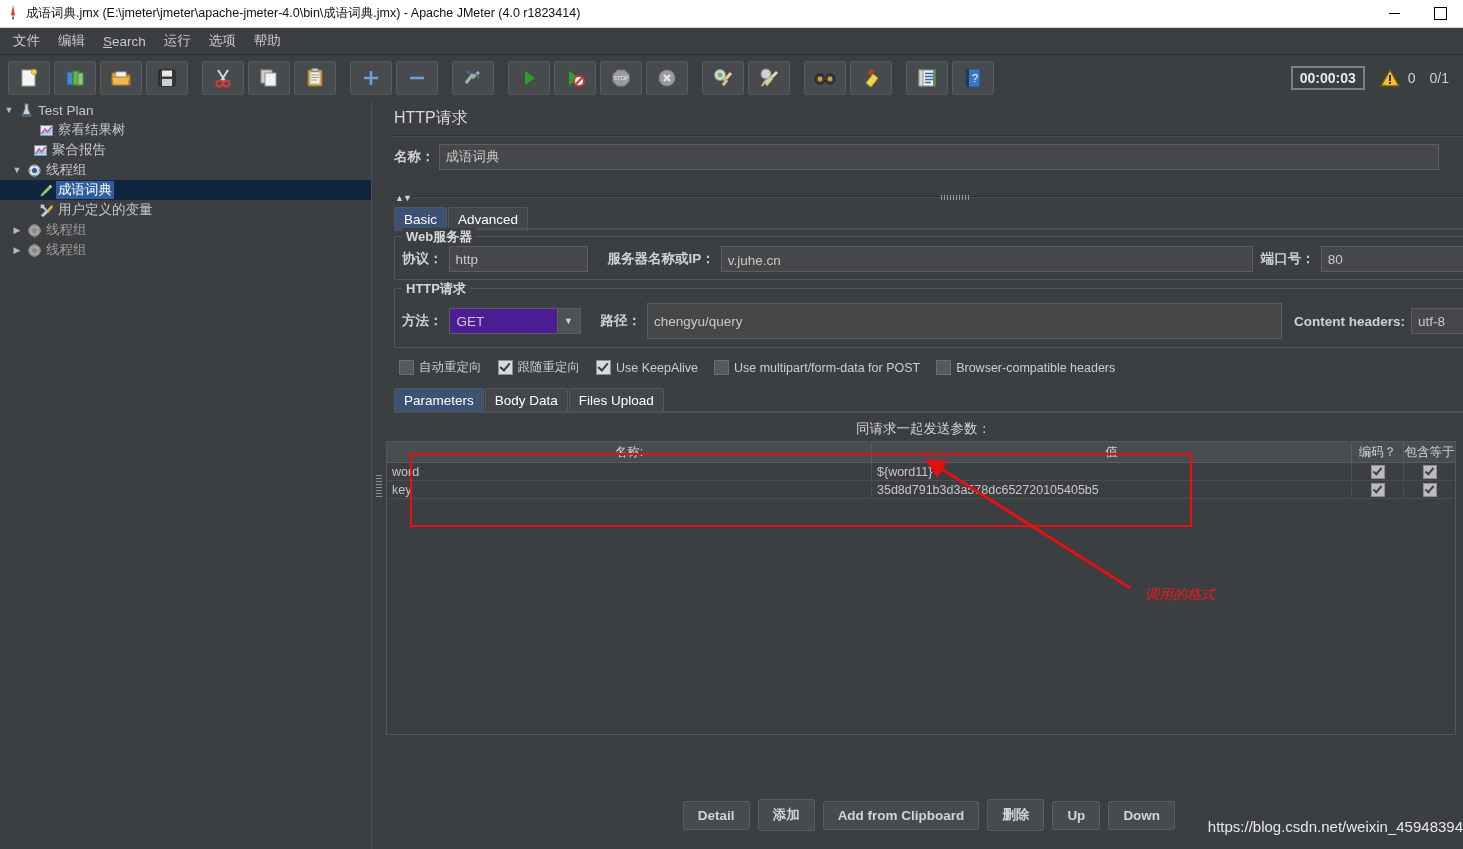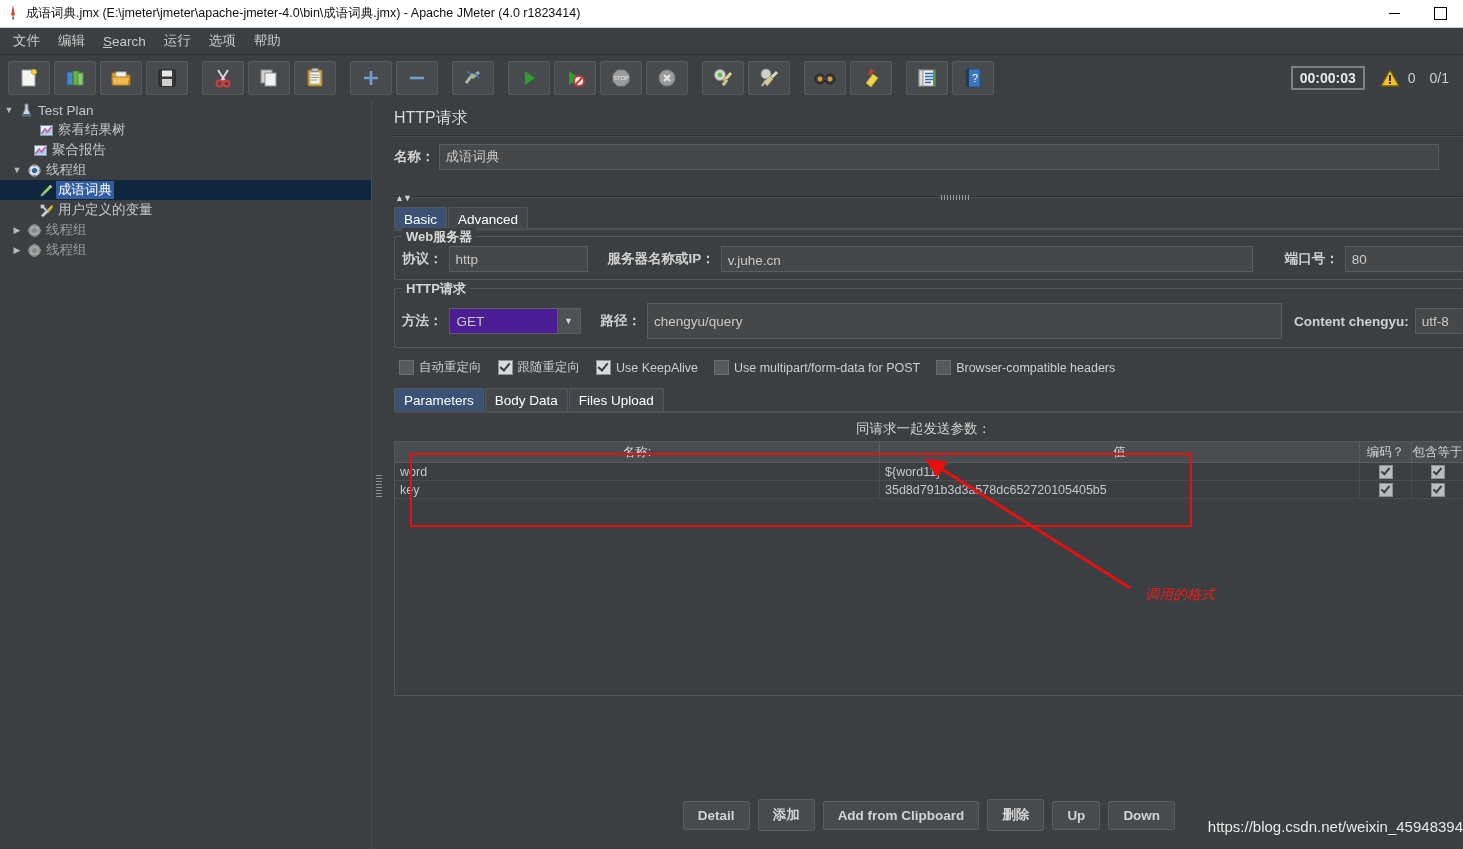--- a/index.html
+++ b/index.html
@@ -188,21 +188,21 @@
   .cbbox.checked { background: #d9dadb; border-color: #8d9093; }
   .cbbox.checked::after {
     content: ""; position: absolute; left: 3px; top: 0px;
     width: 4px; height: 8px; border: solid #3a3d3f; border-width: 0 2px 2px 0;
     transform: rotate(40deg);
   }
   .cblabel { color: #cdcdcd; font-size: 12.5px; white-space: nowrap; }
 
   
   .tablewrap {
-    position: absolute; left: 8px; top: 341px; width: 1070px; height: 255px;
+    position: absolute; left: 0; top: 341px; width: 1070px; height: 294px;
     background: #3c3f41; border: 1px solid #55585b; box-sizing: border-box;
   }
   .tbl-head { display: flex; height: 20px; background: #4a4d50; border-bottom: 1px solid #5b5e61; }
   .th {
     display: flex; align-items: center; justify-content: center;
     font-size: 12.5px; color: #d2d2d2;
     border-right: 1px solid #5b5e61; box-sizing: border-box; overflow: hidden;
     white-space: nowrap;
   }
   .tbl-row { display: flex; height: 17px; border-bottom: 1px solid #4a4d50; }
@@ -590,40 +590,40 @@
     </div>
     <div class="field-row" style="left:16px; top:146px;">
       <span class="field-label b">协议：</span>
       <div class="textfield" style="width:139px; margin-left:6px;">
         <span>http</span>
       </div>
       <span class="field-label b" style="margin-left:20px">服务器名称或IP：</span>
       <div class="textfield" style="width:532px; margin-left:6px;align-items:flex-end;">
         <span>v.juhe.cn</span>
       </div>
-      <span class="field-label b" style="margin-left:32px">端口号：</span>
+      <span class="field-label b" style="margin-left:8px">端口号：</span>
       <div class="textfield" style="width:200px; margin-left:6px;">
         <span>80</span>
       </div>
     </div>
 
     <div class="groupbox" style="left:8px; top:188px; width:1069px; height:58px;">
       <span class="gb-title">HTTP请求</span>
     </div>
     <div class="field-row" style="left:16px; top:203px;">
       <span class="field-label b">方法：</span>
       <div class="combo" style="width:132px; margin-left:6px;">
         <span class="cval">GET</span>
         <span class="carrow">▼</span>
       </div>
       <span class="field-label b" style="margin-left:20px">路径：</span>
       <div class="textfield" style="width:635px; margin-left:6px; height:36px;">
         <span>chengyu/query</span>
       </div>
-      <span class="field-label b" style="margin-left:12px">Content chengyu:</span>
+      <span class="field-label b" style="margin-left:12px">Content headers:</span>
       <div class="textfield" style="width:120px; margin-left:6px;">
         <span>utf-8</span>
       </div>
     </div>
 
     <div class="cbrow" style="left:13px; top:259px;">
       <div class="cbitem">
         <span class="cbbox"></span>
         <span class="cblabel">自动重定向</span>
       </div>

